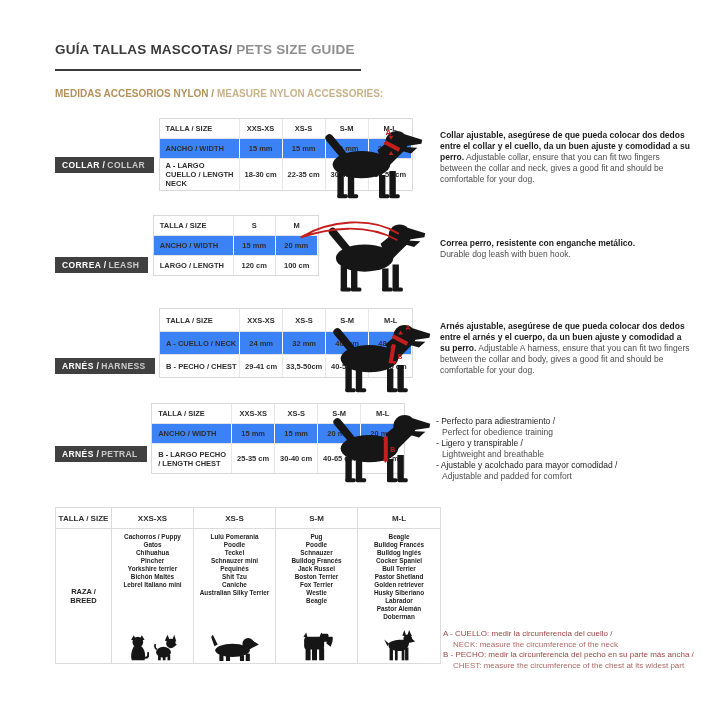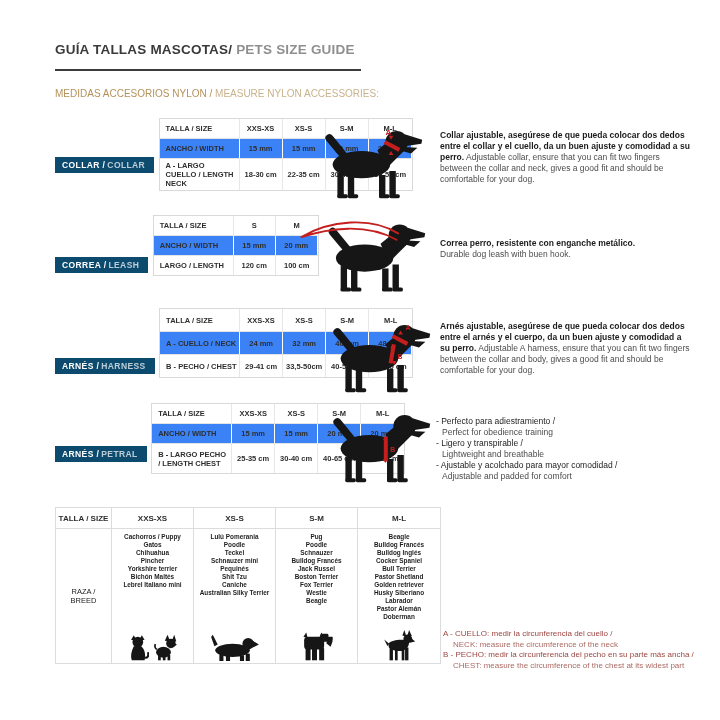--- a/index.html
+++ b/index.html
@@ -6,27 +6,27 @@
   html,body{background:#ffffff}
   body{width:720px;height:720px;font-family:"Liberation Sans",sans-serif;color:#222;position:relative}
   #page{position:relative;width:720px;height:720px;background:#fff;overflow:hidden}
   .abs{position:absolute}
 
   
   #title{left:55px;top:42px;font-size:13.5px;font-weight:bold;letter-spacing:.2px;
          border-bottom:2px solid #3c3c3c;padding-bottom:12px;padding-right:6px;white-space:nowrap}
   #title .t-es{color:#3a3a3a}
   #title .t-en{color:#8f8f8f}
-  #subtitle{left:55px;top:88px;font-size:10px;font-weight:normal;white-space:nowrap}
+  #subtitle{left:55px;top:88px;font-size:10px;font-weight:bold;white-space:nowrap}
   #subtitle .s-es{color:#b3925a}
   #subtitle .s-en{color:#c8b28a}
 
   
   .sec{position:absolute;left:55px}
-  .badge{display:inline-block;background:#0c4a6e;color:#fff;font-size:8.5px;font-weight:bold;
+  .badge{display:inline-block;background:#404040;color:#fff;font-size:8.5px;font-weight:bold;
          padding:3px 9px 3px 7px;letter-spacing:.4px}
   .badge .b-en{color:rgba(255,255,255,.72);margin-left:2px}
   .tbl{margin-top:5px;border:1px solid #d9d9d9;background:#fff;display:inline-block}
   .tr{display:flex;border-bottom:1px solid #e4e4e4}
   .tr:last-child{border-bottom:none}
   .td{font-size:7.5px;font-weight:bold;color:#2e2e2e;display:flex;align-items:center;justify-content:center;
       text-align:center;min-height:19px;width:43px;padding:2px;border-right:1px solid #e7e7e7}
   .td:last-child{border-right:none}
   .td.lab{width:80px;justify-content:flex-start;text-align:left;padding-left:6px}
   .tr.shade .td{background:#3b82f6;border-right:1px solid #fff}
@@ -51,21 +51,21 @@
 
   
   #breeds{position:absolute;left:55px;top:507px;width:386px;border:1px solid #dcdcdc;background:#fff}
   .bt-head{display:flex;border-bottom:1px solid #dcdcdc}
   .bt-hcell{font-size:8px;font-weight:bold;color:#2e2e2e;text-align:center;padding:6px 0 5px;
             width:82px;border-right:1px solid #dcdcdc}
   .bt-hcell:last-child{border-right:none}
   .bt-hcell.lab{width:56px}
   .bt-body{display:flex;height:134px}
   .bt-rowlab{width:56px;border-right:1px solid #dcdcdc;display:flex;align-items:center;justify-content:center;
-             font-size:7.5px;font-weight:normal;text-align:center;white-space:pre-line;line-height:9px}
+             font-size:7.5px;font-weight:bold;text-align:center;white-space:pre-line;line-height:9px}
   .bt-col{width:82px;border-right:1px solid #dcdcdc;display:flex;flex-direction:column;
           justify-content:space-between;padding-top:4px}
   .bt-col:last-child{border-right:none}
   .bt-list{font-size:6.4px;line-height:8px;font-weight:bold;color:#1e1e1e;text-align:center;white-space:pre-line}
   .bt-icons{display:flex;justify-content:center;align-items:flex-end;gap:5px;height:32px;padding-bottom:2px}
 
   
   #notes{position:absolute;left:443px;top:629px;width:262px;font-size:8px;line-height:10.5px}
   .note-es{color:#9c4742;font-weight:normal}
   .note-en{color:#ab6a64;padding-left:10px}

